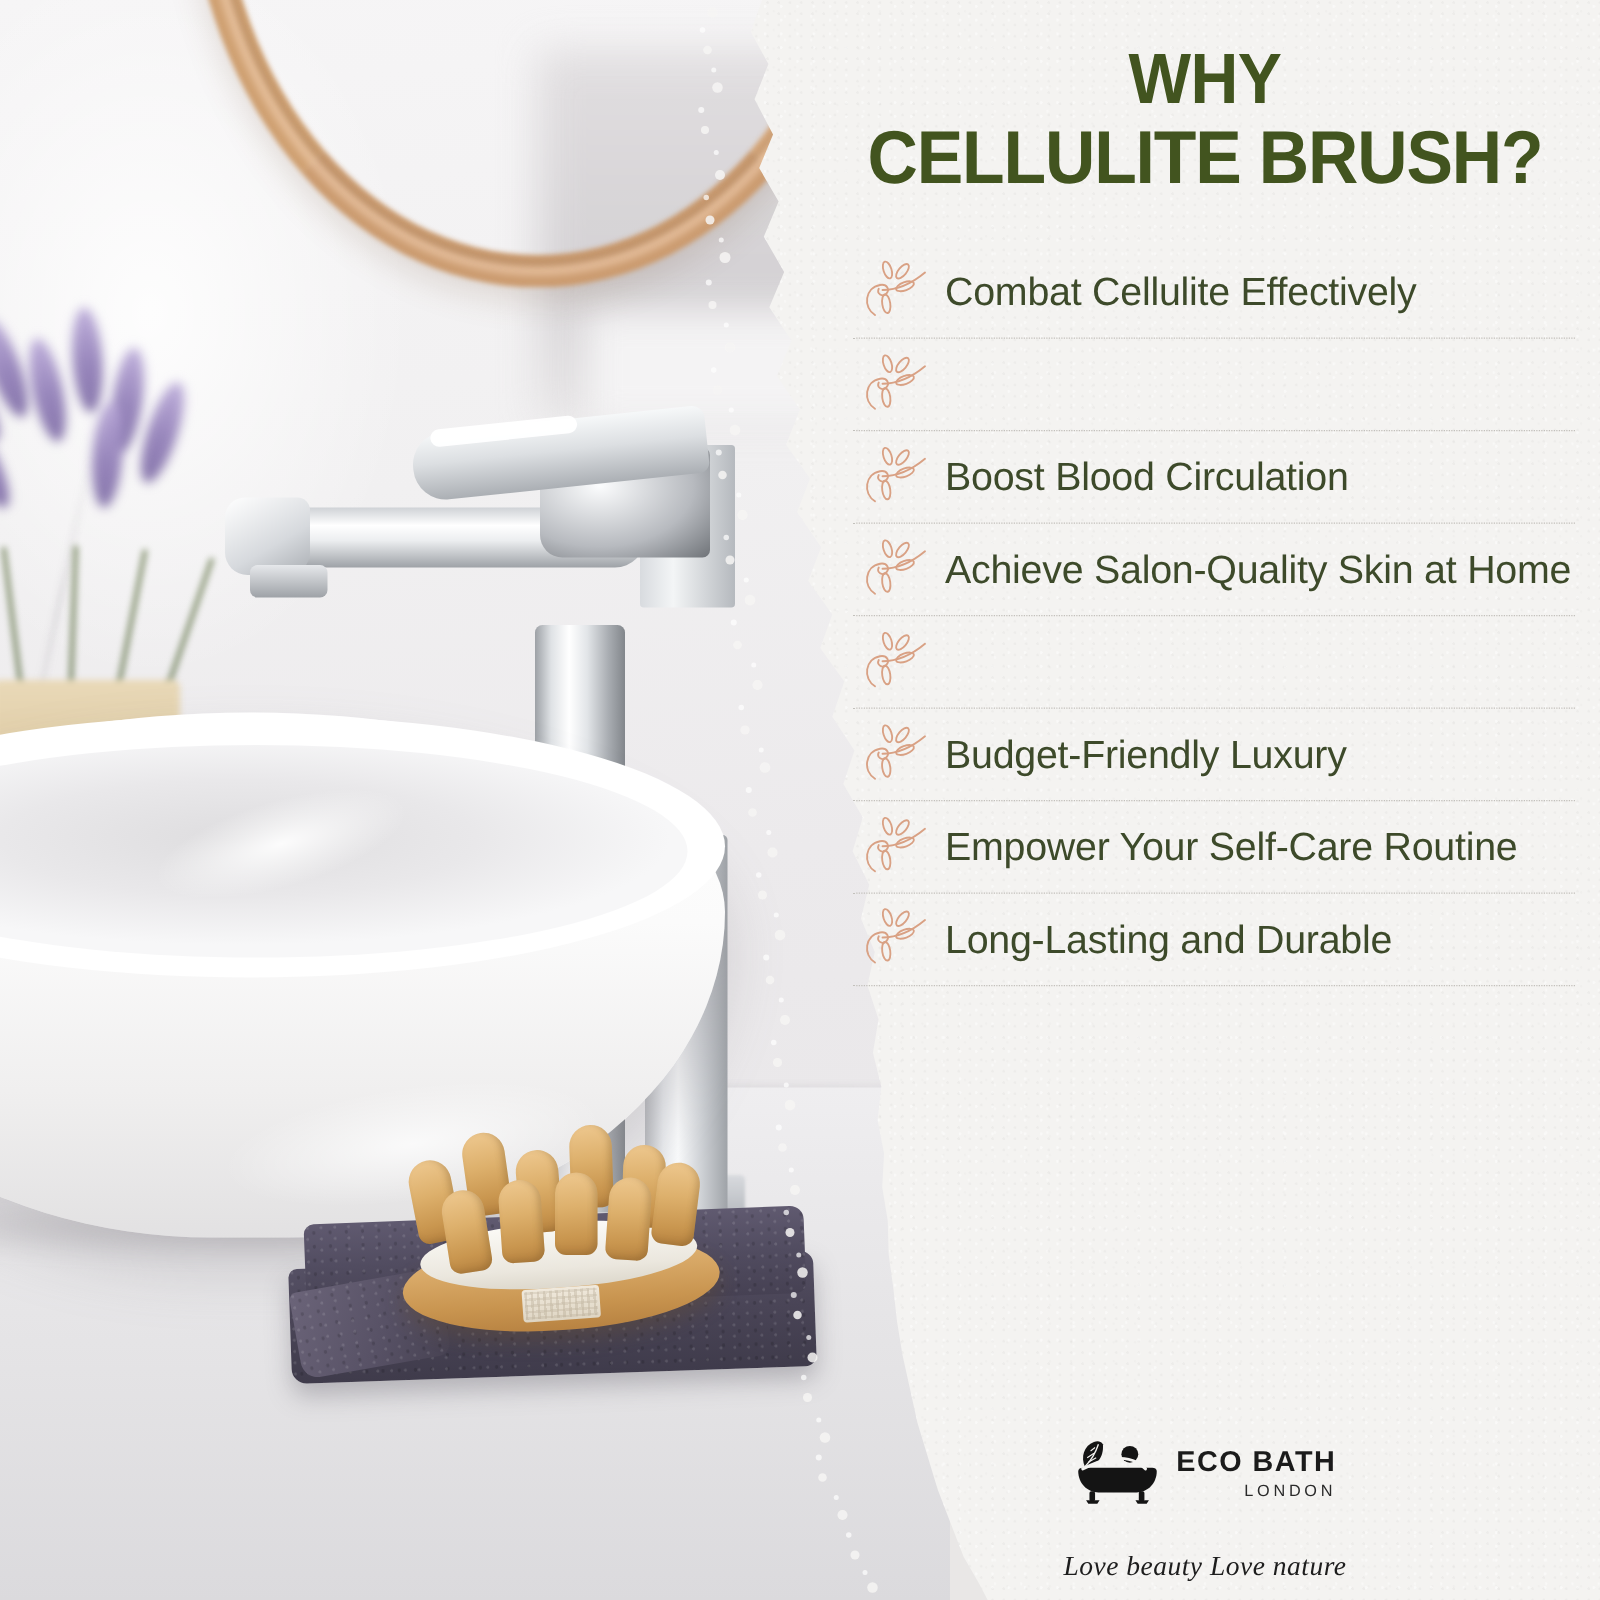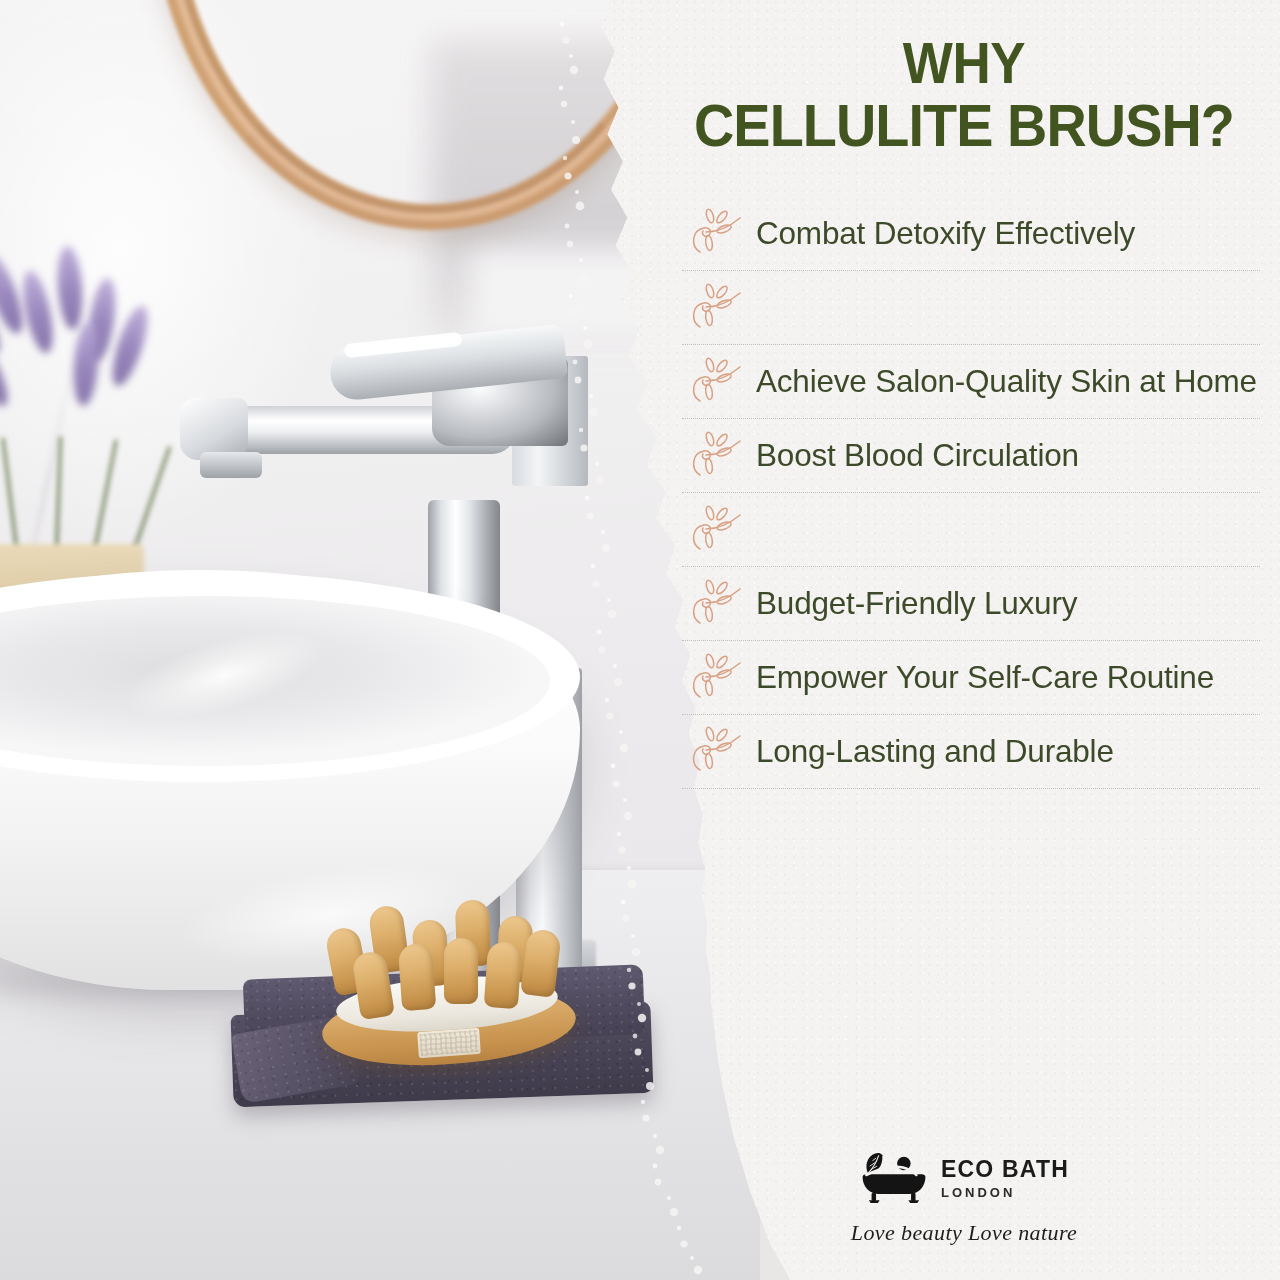--- a/index.html
+++ b/index.html
@@ -297,23 +297,23 @@
   .item-text{
     color:#3d4a2a; font-size:31.5px; line-height:1.30; font-weight:400;
     letter-spacing:-.2px;
   }
 
   
   .logo{ position:absolute; left:0; top:1148px; width:608px; text-align:center; }
   .logo-row{ display:inline-flex; align-items:center; gap:12px; }
   .logo-txt{ text-align:left; line-height:1; }
   .logo-main{ font-size:23px; font-weight:bold; color:#1b1b1b; letter-spacing:1.2px; }
-  .logo-sub{ font-size:13px; font-weight:bold; color:#2a2a2a; letter-spacing:3px; margin-top:5px; text-align:left; }
+  .logo-sub{ font-size:13px; font-weight:normal; color:#2a2a2a; letter-spacing:3px; margin-top:5px; text-align:right; }
   .logo-tag{
-    margin-top:12px; font-family:"Liberation Serif", serif; font-style:italic;
+    margin-top:31px; font-family:"Liberation Serif", serif; font-style:italic;
     font-size:22px; color:#1d1d1d; letter-spacing:.4px;
   }
 </style>
 </head>
 <body>
 
 <div id="stage">
 
   <div class="photo">
     <div class="wall"></div>
@@ -488,62 +488,62 @@
         <span class="sprig">
           <svg viewBox="0 0 62 62" width="62" height="62" fill="none" stroke="#d9a184" stroke-width="1.5">
             <path d="M12 50 C2 44 4 28 16 26 C22 25 24 30 21 33 C18 36 13 33 15 29" stroke-linecap="round"></path>
             <path d="M18 30 C28 30 40 26 52 16" stroke-linecap="round"></path>
             <ellipse cx="22" cy="14" rx="3.2" ry="7" transform="rotate(-18 22 14)"></ellipse>
             <ellipse cx="34" cy="15" rx="3.2" ry="7" transform="rotate(40 34 15)"></ellipse>
             <ellipse cx="36" cy="27" rx="3.2" ry="7.5" transform="rotate(70 36 27)"></ellipse>
             <ellipse cx="21" cy="41" rx="3.2" ry="7.5" transform="rotate(-8 21 41)"></ellipse>
           </svg>
         </span>
-        <span class="item-text">Combat Detoxify Effectively</span>
-      </div>
-
-      <div class="item">
-        <span class="sprig">
-          <svg viewBox="0 0 62 62" width="62" height="62" fill="none" stroke="#d9a184" stroke-width="1.5">
-            <path d="M12 50 C2 44 4 28 16 26 C22 25 24 30 21 33 C18 36 13 33 15 29" stroke-linecap="round"></path>
-            <path d="M18 30 C28 30 40 26 52 16" stroke-linecap="round"></path>
-            <ellipse cx="22" cy="14" rx="3.2" ry="7" transform="rotate(-18 22 14)"></ellipse>
-            <ellipse cx="34" cy="15" rx="3.2" ry="7" transform="rotate(40 34 15)"></ellipse>
-            <ellipse cx="36" cy="27" rx="3.2" ry="7.5" transform="rotate(70 36 27)"></ellipse>
-            <ellipse cx="21" cy="41" rx="3.2" ry="7.5" transform="rotate(-8 21 41)"></ellipse>
-          </svg>
-        </span>
+        <span class="item-text">Combat Cellulite Effectively</span>
+      </div>
+
+      <div class="item">
+        <span class="sprig">
+          <svg viewBox="0 0 62 62" width="62" height="62" fill="none" stroke="#d9a184" stroke-width="1.5">
+            <path d="M12 50 C2 44 4 28 16 26 C22 25 24 30 21 33 C18 36 13 33 15 29" stroke-linecap="round"></path>
+            <path d="M18 30 C28 30 40 26 52 16" stroke-linecap="round"></path>
+            <ellipse cx="22" cy="14" rx="3.2" ry="7" transform="rotate(-18 22 14)"></ellipse>
+            <ellipse cx="34" cy="15" rx="3.2" ry="7" transform="rotate(40 34 15)"></ellipse>
+            <ellipse cx="36" cy="27" rx="3.2" ry="7.5" transform="rotate(70 36 27)"></ellipse>
+            <ellipse cx="21" cy="41" rx="3.2" ry="7.5" transform="rotate(-8 21 41)"></ellipse>
+          </svg>
+        </span>
+      </div>
+
+      <div class="item">
+        <span class="sprig">
+          <svg viewBox="0 0 62 62" width="62" height="62" fill="none" stroke="#d9a184" stroke-width="1.5">
+            <path d="M12 50 C2 44 4 28 16 26 C22 25 24 30 21 33 C18 36 13 33 15 29" stroke-linecap="round"></path>
+            <path d="M18 30 C28 30 40 26 52 16" stroke-linecap="round"></path>
+            <ellipse cx="22" cy="14" rx="3.2" ry="7" transform="rotate(-18 22 14)"></ellipse>
+            <ellipse cx="34" cy="15" rx="3.2" ry="7" transform="rotate(40 34 15)"></ellipse>
+            <ellipse cx="36" cy="27" rx="3.2" ry="7.5" transform="rotate(70 36 27)"></ellipse>
+            <ellipse cx="21" cy="41" rx="3.2" ry="7.5" transform="rotate(-8 21 41)"></ellipse>
+          </svg>
+        </span>
+        <span class="item-text">Boost Blood Circulation</span>
       </div>
 
       <div class="item">
         <span class="sprig">
           <svg viewBox="0 0 62 62" width="62" height="62" fill="none" stroke="#d9a184" stroke-width="1.5">
             <path d="M12 50 C2 44 4 28 16 26 C22 25 24 30 21 33 C18 36 13 33 15 29" stroke-linecap="round"></path>
             <path d="M18 30 C28 30 40 26 52 16" stroke-linecap="round"></path>
             <ellipse cx="22" cy="14" rx="3.2" ry="7" transform="rotate(-18 22 14)"></ellipse>
             <ellipse cx="34" cy="15" rx="3.2" ry="7" transform="rotate(40 34 15)"></ellipse>
             <ellipse cx="36" cy="27" rx="3.2" ry="7.5" transform="rotate(70 36 27)"></ellipse>
             <ellipse cx="21" cy="41" rx="3.2" ry="7.5" transform="rotate(-8 21 41)"></ellipse>
           </svg>
         </span>
         <span class="item-text">Achieve Salon-Quality Skin at Home</span>
-      </div>
-
-      <div class="item">
-        <span class="sprig">
-          <svg viewBox="0 0 62 62" width="62" height="62" fill="none" stroke="#d9a184" stroke-width="1.5">
-            <path d="M12 50 C2 44 4 28 16 26 C22 25 24 30 21 33 C18 36 13 33 15 29" stroke-linecap="round"></path>
-            <path d="M18 30 C28 30 40 26 52 16" stroke-linecap="round"></path>
-            <ellipse cx="22" cy="14" rx="3.2" ry="7" transform="rotate(-18 22 14)"></ellipse>
-            <ellipse cx="34" cy="15" rx="3.2" ry="7" transform="rotate(40 34 15)"></ellipse>
-            <ellipse cx="36" cy="27" rx="3.2" ry="7.5" transform="rotate(70 36 27)"></ellipse>
-            <ellipse cx="21" cy="41" rx="3.2" ry="7.5" transform="rotate(-8 21 41)"></ellipse>
-          </svg>
-        </span>
-        <span class="item-text">Boost Blood Circulation</span>
       </div>
 
       <div class="item">
         <span class="sprig">
           <svg viewBox="0 0 62 62" width="62" height="62" fill="none" stroke="#d9a184" stroke-width="1.5">
             <path d="M12 50 C2 44 4 28 16 26 C22 25 24 30 21 33 C18 36 13 33 15 29" stroke-linecap="round"></path>
             <path d="M18 30 C28 30 40 26 52 16" stroke-linecap="round"></path>
             <ellipse cx="22" cy="14" rx="3.2" ry="7" transform="rotate(-18 22 14)"></ellipse>
             <ellipse cx="34" cy="15" rx="3.2" ry="7" transform="rotate(40 34 15)"></ellipse>
             <ellipse cx="36" cy="27" rx="3.2" ry="7.5" transform="rotate(70 36 27)"></ellipse>

